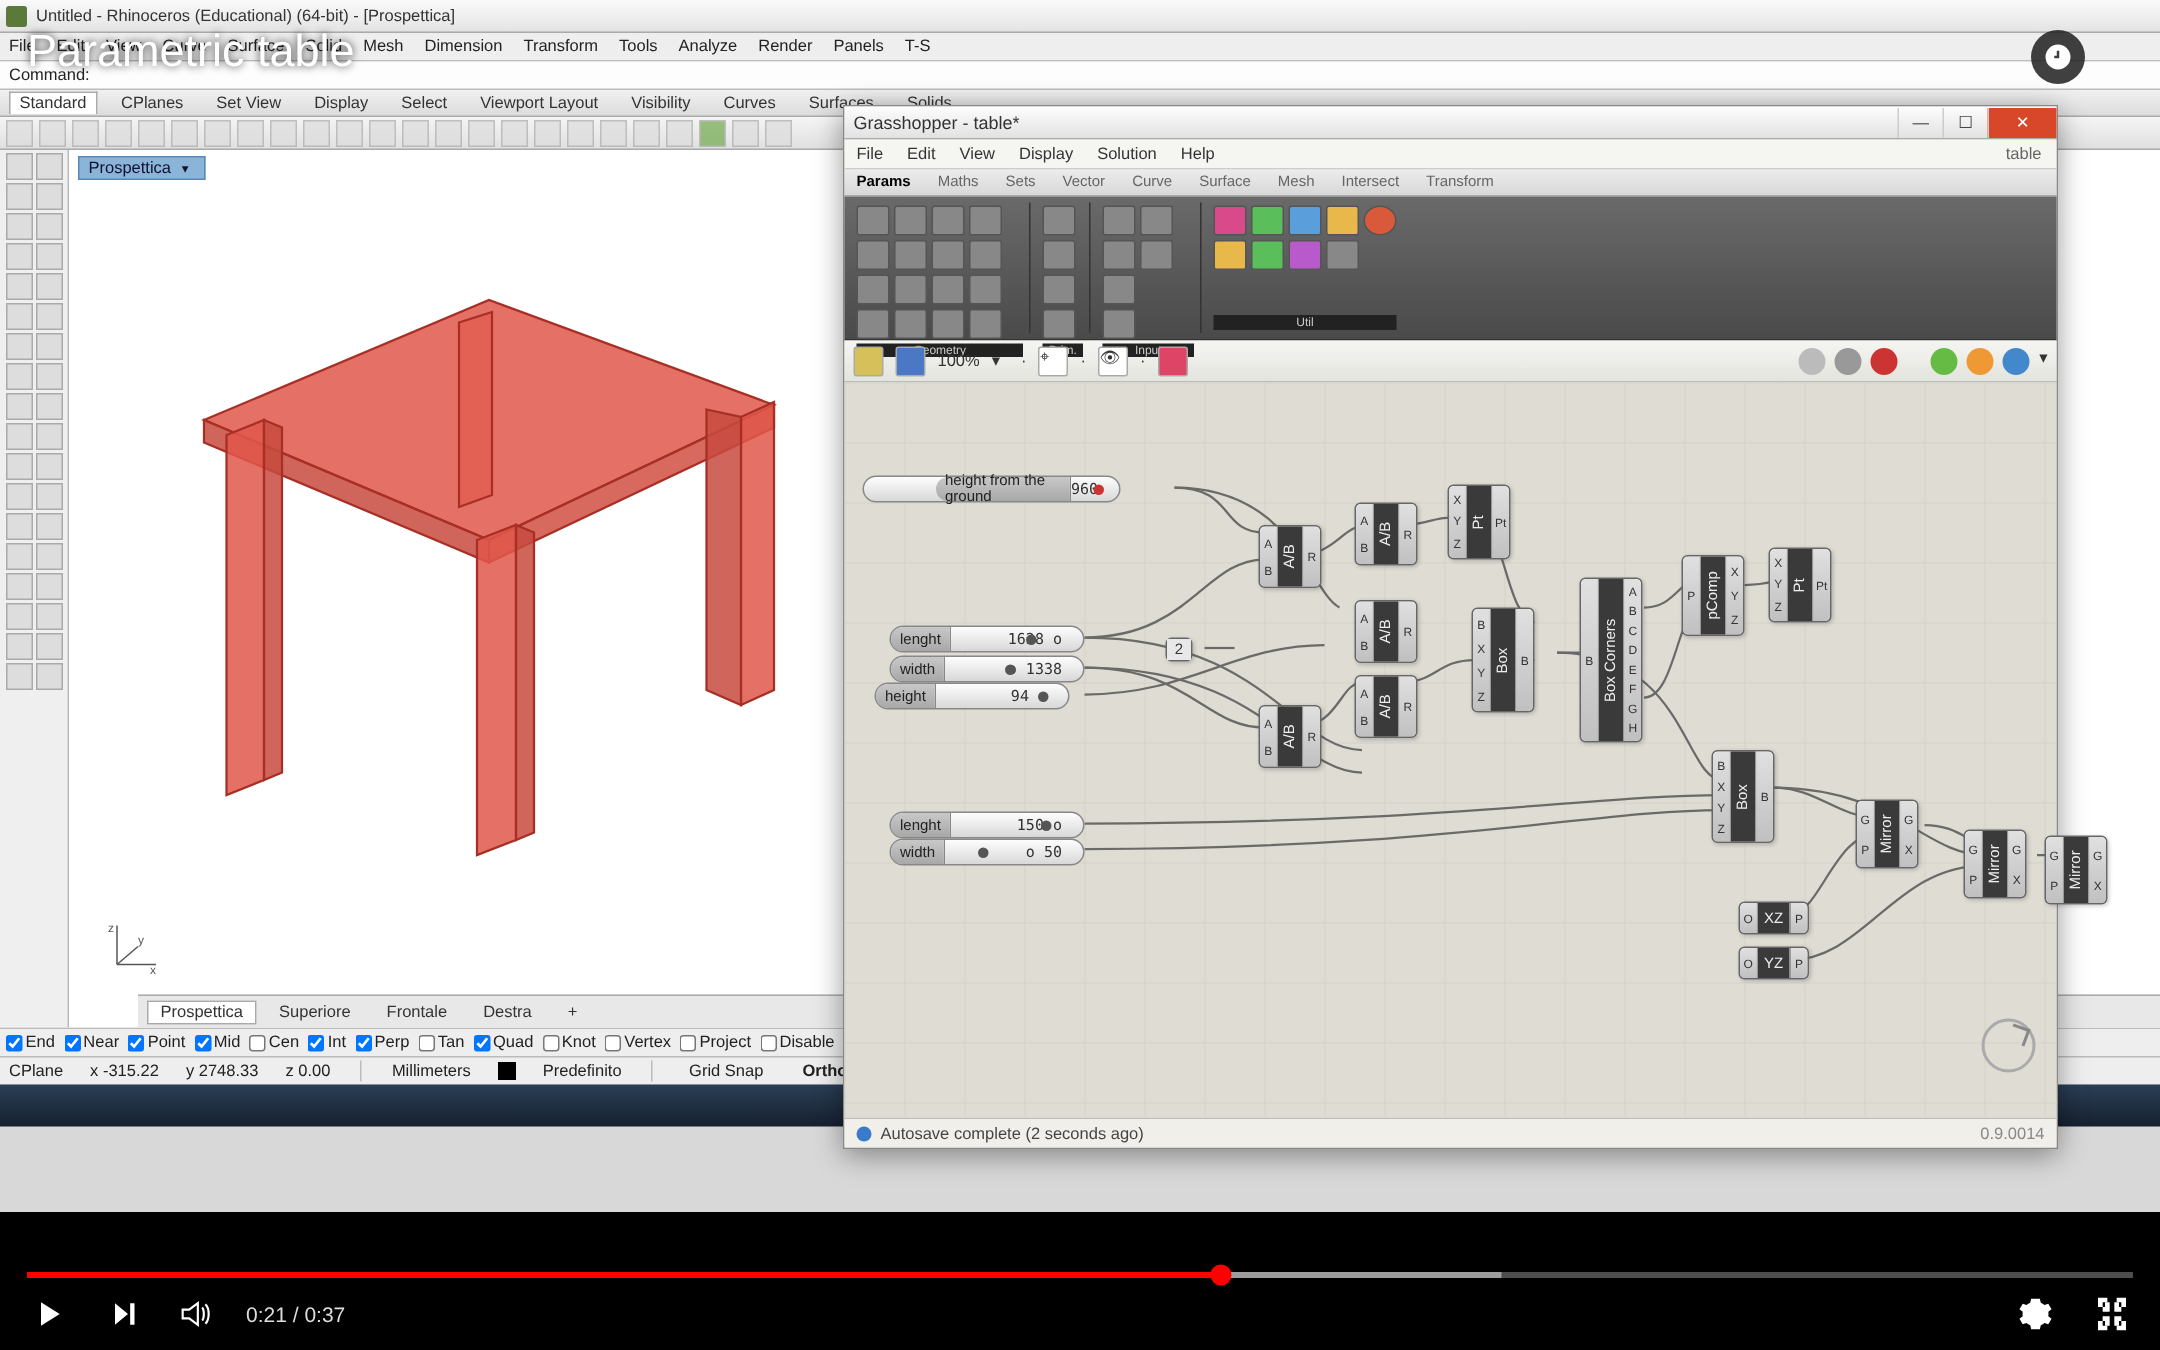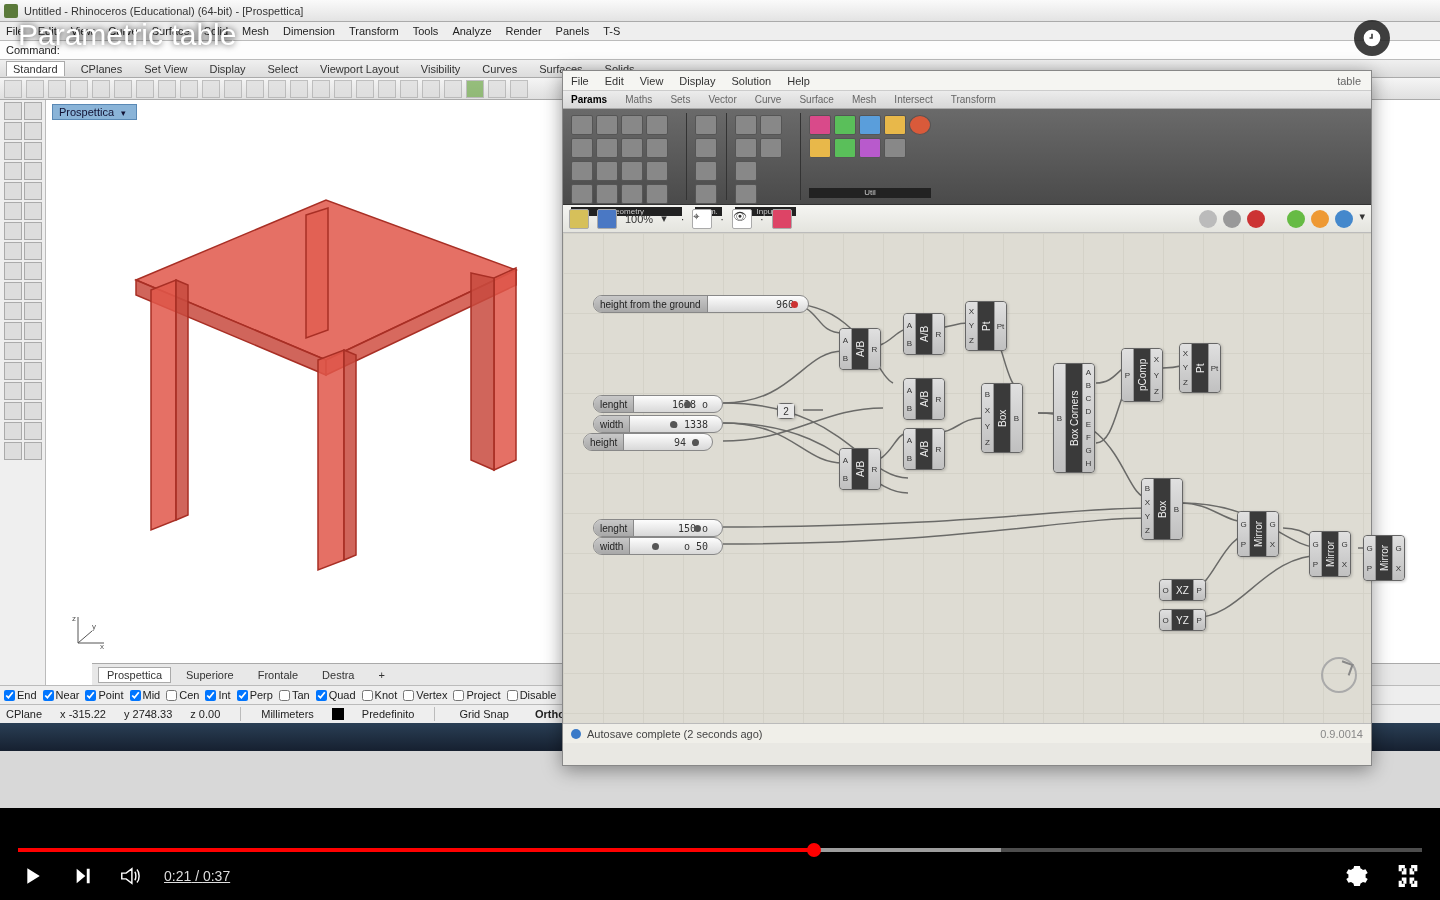--- a/index.html
+++ b/index.html
@@ -93,21 +93,21 @@
 svg.wires{position:absolute;top:0;left:0;width:100%;height:100%;pointer-events:none;}
 svg.wires path{fill:none;stroke:#6a6a68;stroke-width:1.5;}
 
 .yt-controls{position:absolute;left:0;right:0;bottom:0;height:92px;pointer-events:none;}
 .yt-progress{position:absolute;bottom:48px;left:18px;right:18px;height:4px;background:rgba(255,255,255,.3);}
 .yt-progress .buf{position:absolute;top:0;left:0;height:100%;background:rgba(255,255,255,.45);}
 .yt-progress .play{position:absolute;top:0;left:0;height:100%;background:#ff0000;}
 .yt-progress .knob{position:absolute;top:-5px;width:14px;height:14px;border-radius:50%;background:#ff0000;}
 .yt-bottom{position:absolute;bottom:0;left:0;right:0;height:48px;display:flex;align-items:center;padding:0 18px;gap:22px;color:#fff;}
 .yt-bottom svg{fill:#fff;}
-.yt-time{font-size:14px;color:#ddd;text-decoration:underline;}
+.yt-time{font-size:14px;color:#ddd;}
 .yt-bottom .right{margin-left:auto;display:flex;gap:24px;align-items:center;}
 </style>
 </head>
 <body>
 
 <div class="video-frame">
 
   <div class="yt-title">Parametric table</div>
   <div class="yt-top-right">
     <div class="yt-watch-later">
@@ -382,20 +382,28 @@
       <span class="toggle on">SmartTrack</span>
       <span class="toggle">Gumball</span>
       <span class="toggle">Record History</span>
       <span class="toggle">Filter</span>
       <span>Absolute tolerance: 0.01</span>
     </div>
 
     <div class="win-taskbar"></div>
 
     <div class="gh-window">
+      <div class="gh-titlebar">
+        <span>Grasshopper - table*</span>
+        <div class="wbtns">
+          <div class="wbtn">—</div>
+          <div class="wbtn">☐</div>
+          <div class="wbtn close">✕</div>
+        </div>
+      </div>
       <div class="gh-menubar">
         <span>File</span>
         <span>Edit</span>
         <span>View</span>
         <span>Display</span>
         <span>Solution</span>
         <span>Help</span>
         <span class="right">table</span>
       </div>
       <div class="gh-tabstrip">
@@ -534,21 +542,21 @@
           <path d="M 160 294 C 400 294 500 275 585 275"></path>
           <path d="M 160 311 C 400 311 500 285 585 285"></path>
           <path d="M 618 270 C 650 270 660 290 690 290"></path>
           <path d="M 618 270 C 700 270 720 315 760 315"></path>
           <path d="M 630 355 C 650 355 660 300 690 300"></path>
           <path d="M 630 385 C 680 385 700 322 760 322"></path>
           <path d="M 720 295 C 745 295 750 310 770 310"></path>
           <path d="M 795 315 C 810 315 815 315 825 315"></path>
         </svg>
 
-        <div class="slider" style="top:62px;left:30px;width:216px;">
+        <div class="slider" style="top:62px;left:12px;width:172px;padding-left:48px;">
           <div class="slabel">height from the ground</div>
           <div class="sval">960</div>
           <div class="shandle" style="right:10px;background:#c33;"></div>
         </div>
         <div class="slider" style="top:162px;left:30px;width:130px;">
           <div class="slabel">lenght</div>
           <div class="sval">1628 o</div>
           <div class="shandle" style="left:90px;"></div>
         </div>
         <div class="slider" style="top:182px;left:30px;width:130px;">

